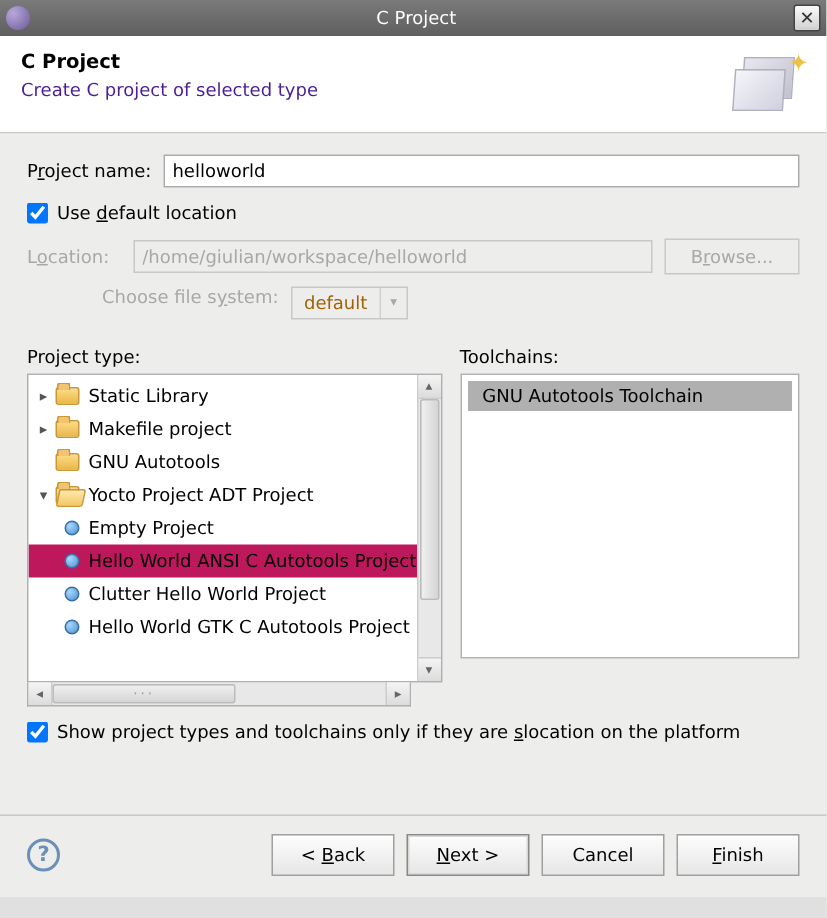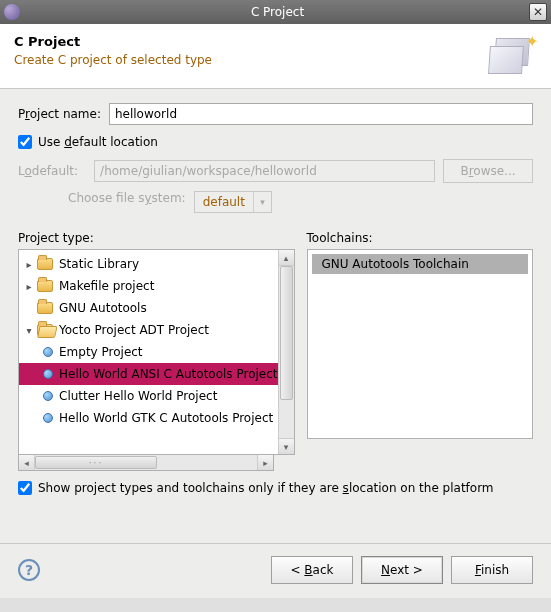--- a/index.html
+++ b/index.html
@@ -6,21 +6,21 @@
 body { background: #e0e0e0; width: 551px; height: 612px; overflow: hidden; }
 
 .titlebar { height: 24px; background: linear-gradient(to bottom, #7a7a7a, #5f5f5f); display: flex; align-items: center; padding: 0 4px; color: #fff; }
 .titlebar .app-icon { width: 16px; height: 16px; border-radius: 50%; background: radial-gradient(circle at 30% 30%, #b8a8d8, #6a5a9a); margin-right: 6px; }
 .titlebar .title { flex: 1; text-align: center; font-weight: normal; }
 .titlebar .close { width: 18px; height: 18px; border: 1px solid #444; background: linear-gradient(to bottom, #fafafa, #d0d0d0); display: flex; align-items: center; justify-content: center; font-size: 12px; font-weight: bold; color: #333; border-radius: 2px; }
 
 .header { background: #fff; padding: 10px 14px 12px 14px; display: flex; align-items: flex-start; border-bottom: 1px solid #c8c8c8; }
 .header-text { flex: 1; }
 .header-title { font-size: 13px; font-weight: bold; margin-bottom: 4px; }
-.header-sub { font-size: 12px; color: #a16207; }
+.header-sub { font-size: 12px; color: #4c1d95; }
 .header-icon { width: 48px; height: 42px; position: relative; }
 .header-icon .rect-back { position: absolute; left: 6px; top: 4px; width: 34px; height: 28px; background: linear-gradient(135deg, #e8e8f0, #c0c0d0); border: 1px solid #b0b0c0; transform: skewX(-4deg); }
 .header-icon .rect-front { position: absolute; left: 0; top: 12px; width: 34px; height: 28px; background: linear-gradient(135deg, #f5f5fa, #d0d0e0); border: 1px solid #b0b0c0; transform: skewX(-4deg); }
 .header-icon .star { position: absolute; right: -2px; top: -2px; color: #f0c040; font-size: 16px; }
 
 .content { padding: 14px 18px 8px 18px; background: #ededeb; }
 
 .row { display: flex; align-items: center; margin-bottom: 10px; }
 .lbl { margin-right: 8px; }
 .underline { text-decoration: underline; }
@@ -104,21 +104,21 @@
     <span class="lbl"><span>P</span><span class="underline">r</span><span>oject name:</span></span>
     <input type="text" value="helloworld" style="">
   </div>
 
   <div class="row">
     <input type="checkbox" checked="" style="">
     <span><span>Use </span><span class="underline">d</span><span>efault location</span></span>
   </div>
 
   <div class="loc-row">
-    <span class="lbl" style="color:#a8a8a8"><span>L</span><span class="underline">o</span><span>default:</span></span>
+    <span class="lbl" style="color:#a8a8a8"><span>L</span><span class="underline">o</span><span>cation:</span></span>
     <input type="text" class="disabled" disabled="" value="/home/giulian/workspace/helloworld" style="">
     <button class="browse-btn" disabled=""><span>B</span><span class="underline">r</span><span>owse...</span></button>
   </div>
 
   <div class="fs-row">
     <span class="fs-label"><span>Choose file s</span><span class="underline">y</span><span>stem:</span></span>
     <div class="fake-select">
       <span class="val">default</span>
       <span class="arrow">▾</span>
     </div>
@@ -197,15 +197,16 @@
     <span><span>Show project types and toolchains only if they are </span><span class="underline">s</span><span>location on the platform</span></span>
   </div>
 
 </div>
 
 <div class="footer">
   <div class="help-icon">?</div>
   <div class="footer-buttons">
     <button class="btn-dlg"><span>&lt; </span><span class="underline">B</span><span>ack</span></button>
     <button class="btn-dlg default"><span class="underline">N</span><span>ext &gt;</span></button>
+    <button class="btn-dlg">Cancel</button>
     <button class="btn-dlg"><span class="underline">F</span><span>inish</span></button>
   </div>
 </div>
 
 </body></html>

